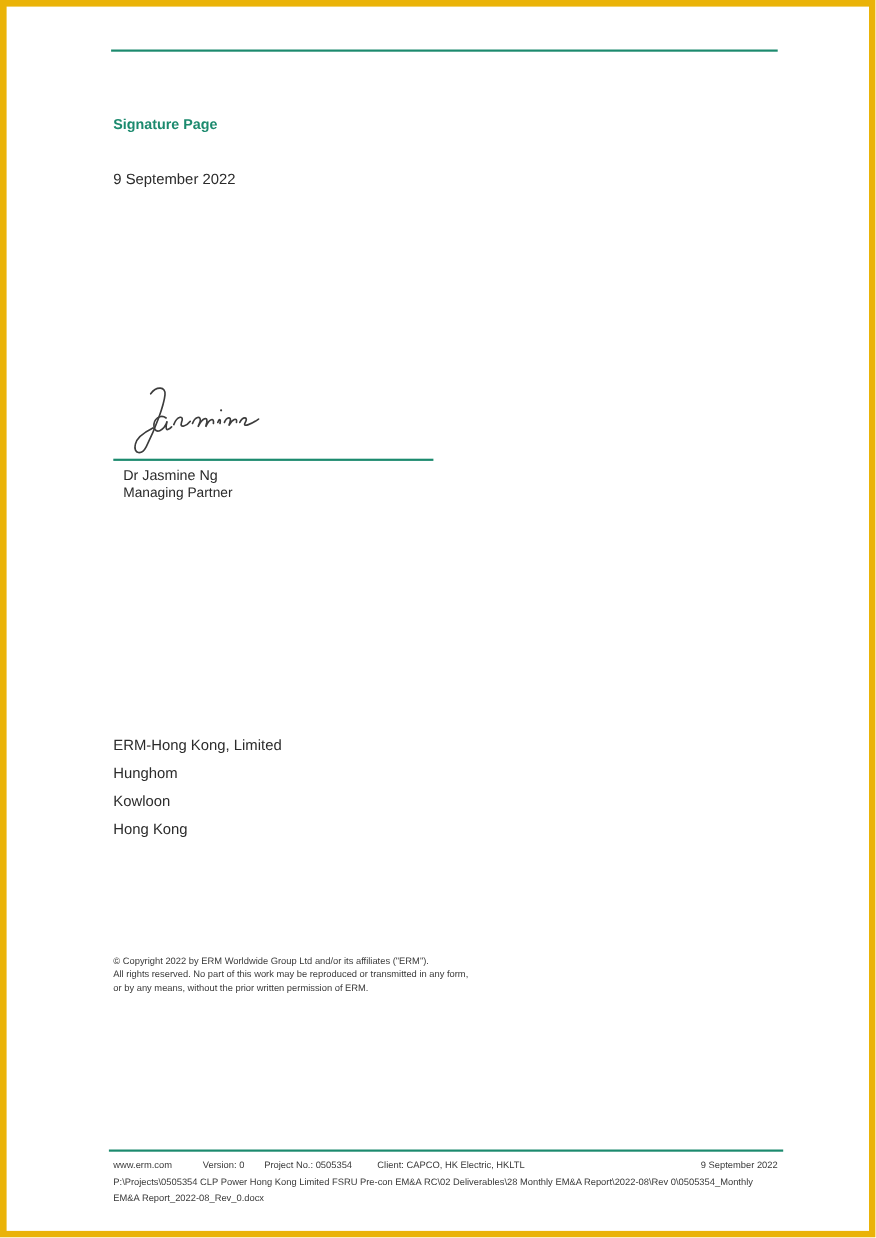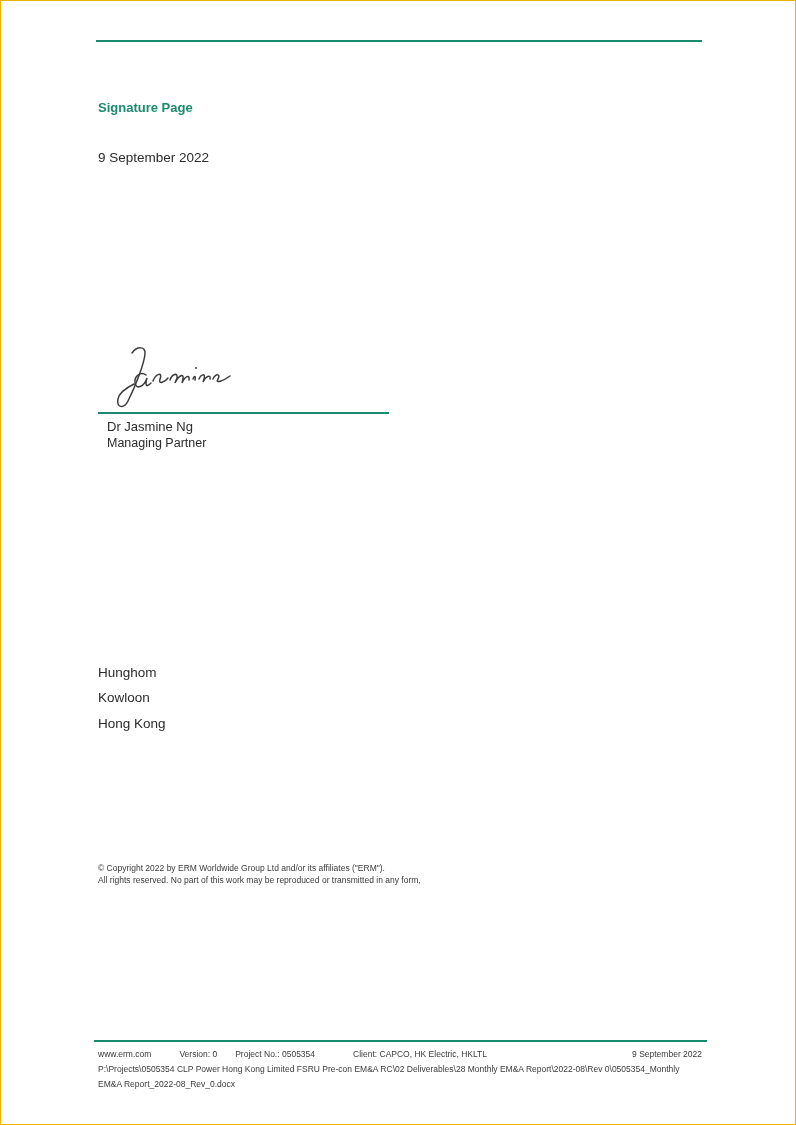--- a/index.html
+++ b/index.html
@@ -7,21 +7,21 @@
   body {
     font-family: "Liberation Sans", sans-serif;
     color: #2b2b2b;
     width: 796px;
   }
   .page {
     position: relative;
     width: 796px;
     height: 1125px;
     background: #ffffff;
-    border: 1px solid #eab308;
+    border: 6px solid #eab308;
     overflow: hidden;
   }
   .rule {
     position: absolute;
     height: 2px;
     background: #1c8a6e;
   }
   .top-rule   { left: 95px;  top: 39px;   width: 606px; }
   .sig-rule   { left: 97px;  top: 411px;  width: 291px; }
   .footer-rule{ left: 93px;  top: 1039px; width: 613px; }
@@ -88,21 +88,21 @@
     left: 97px; top: 1048px;
     width: 604px;
     display: flex;
     align-items: baseline;
     font-size: 8.5px;
     color: #3a3a3a;
     white-space: nowrap;
   }
   .footer-row .f-version { margin-left: 28px; }
   .footer-row .f-project { margin-left: 18px; }
-  .footer-row .f-client  { margin-left: 38px; }
+  .footer-row .f-client  { margin-left: 23px; }
   .footer-row .f-date    { margin-left: auto; }
   .footer-path {
     position: absolute;
     left: 97px; top: 1061px;
     width: 600px;
     font-size: 8.5px;
     line-height: 14.5px;
     color: #3a3a3a;
     word-break: normal;
   }
@@ -132,28 +132,30 @@
       <path d="M 114 36 C 117 30 122 31 119 36 C 116 41 124 38 131 33"></path>
     </g>
   </svg>
 
   <div class="rule sig-rule"></div>
 
   <div class="signatory-name">Dr Jasmine Ng</div>
   <div class="signatory-role">Managing Partner</div>
 
   <div class="address-block">
+    <div>ERM-Hong Kong, Limited</div>
     <div>Hunghom</div>
     <div>Kowloon</div>
     <div>Hong Kong</div>
   </div>
 
   <div class="copyright-block">
     <div>© Copyright 2022 by ERM Worldwide Group Ltd and/or its affiliates ("ERM").</div>
     <div>All rights reserved. No part of this work may be reproduced or transmitted in any form,</div>
+    <div>or by any means, without the prior written permission of ERM.</div>
   </div>
 
   <div class="rule footer-rule"></div>
 
   <div class="footer-row">
     <span class="f-site">www.erm.com</span>
     <span class="f-version">Version: 0</span>
     <span class="f-project">Project No.: 0505354</span>
     <span class="f-client">Client: CAPCO, HK Electric, HKLTL</span>
     <span class="f-date">9 September 2022</span>

